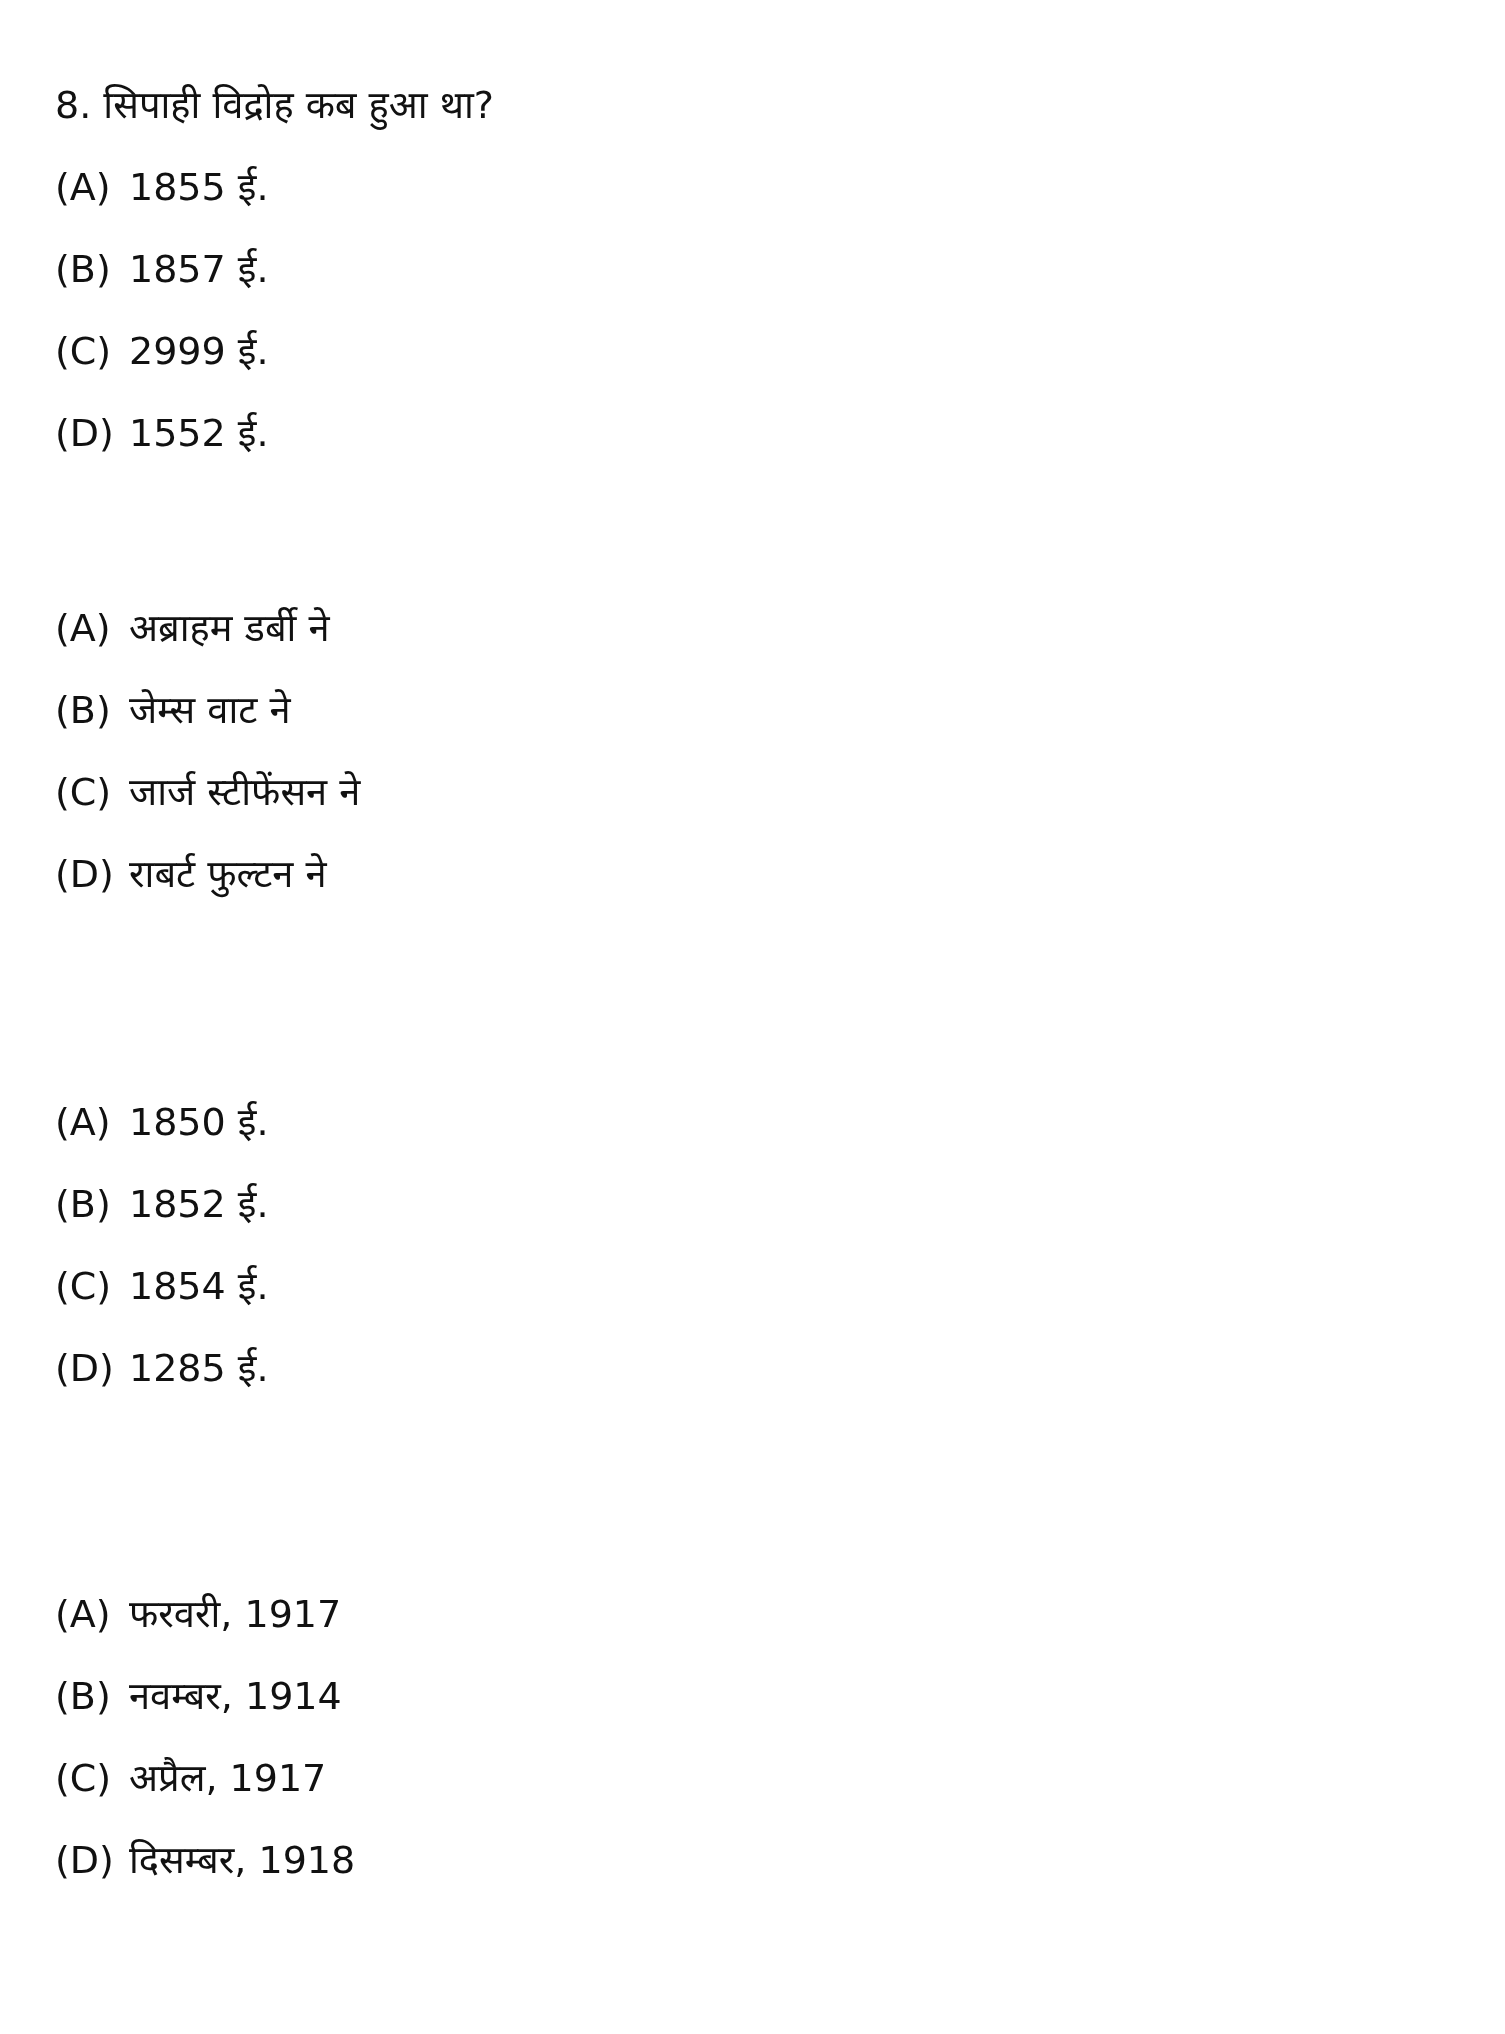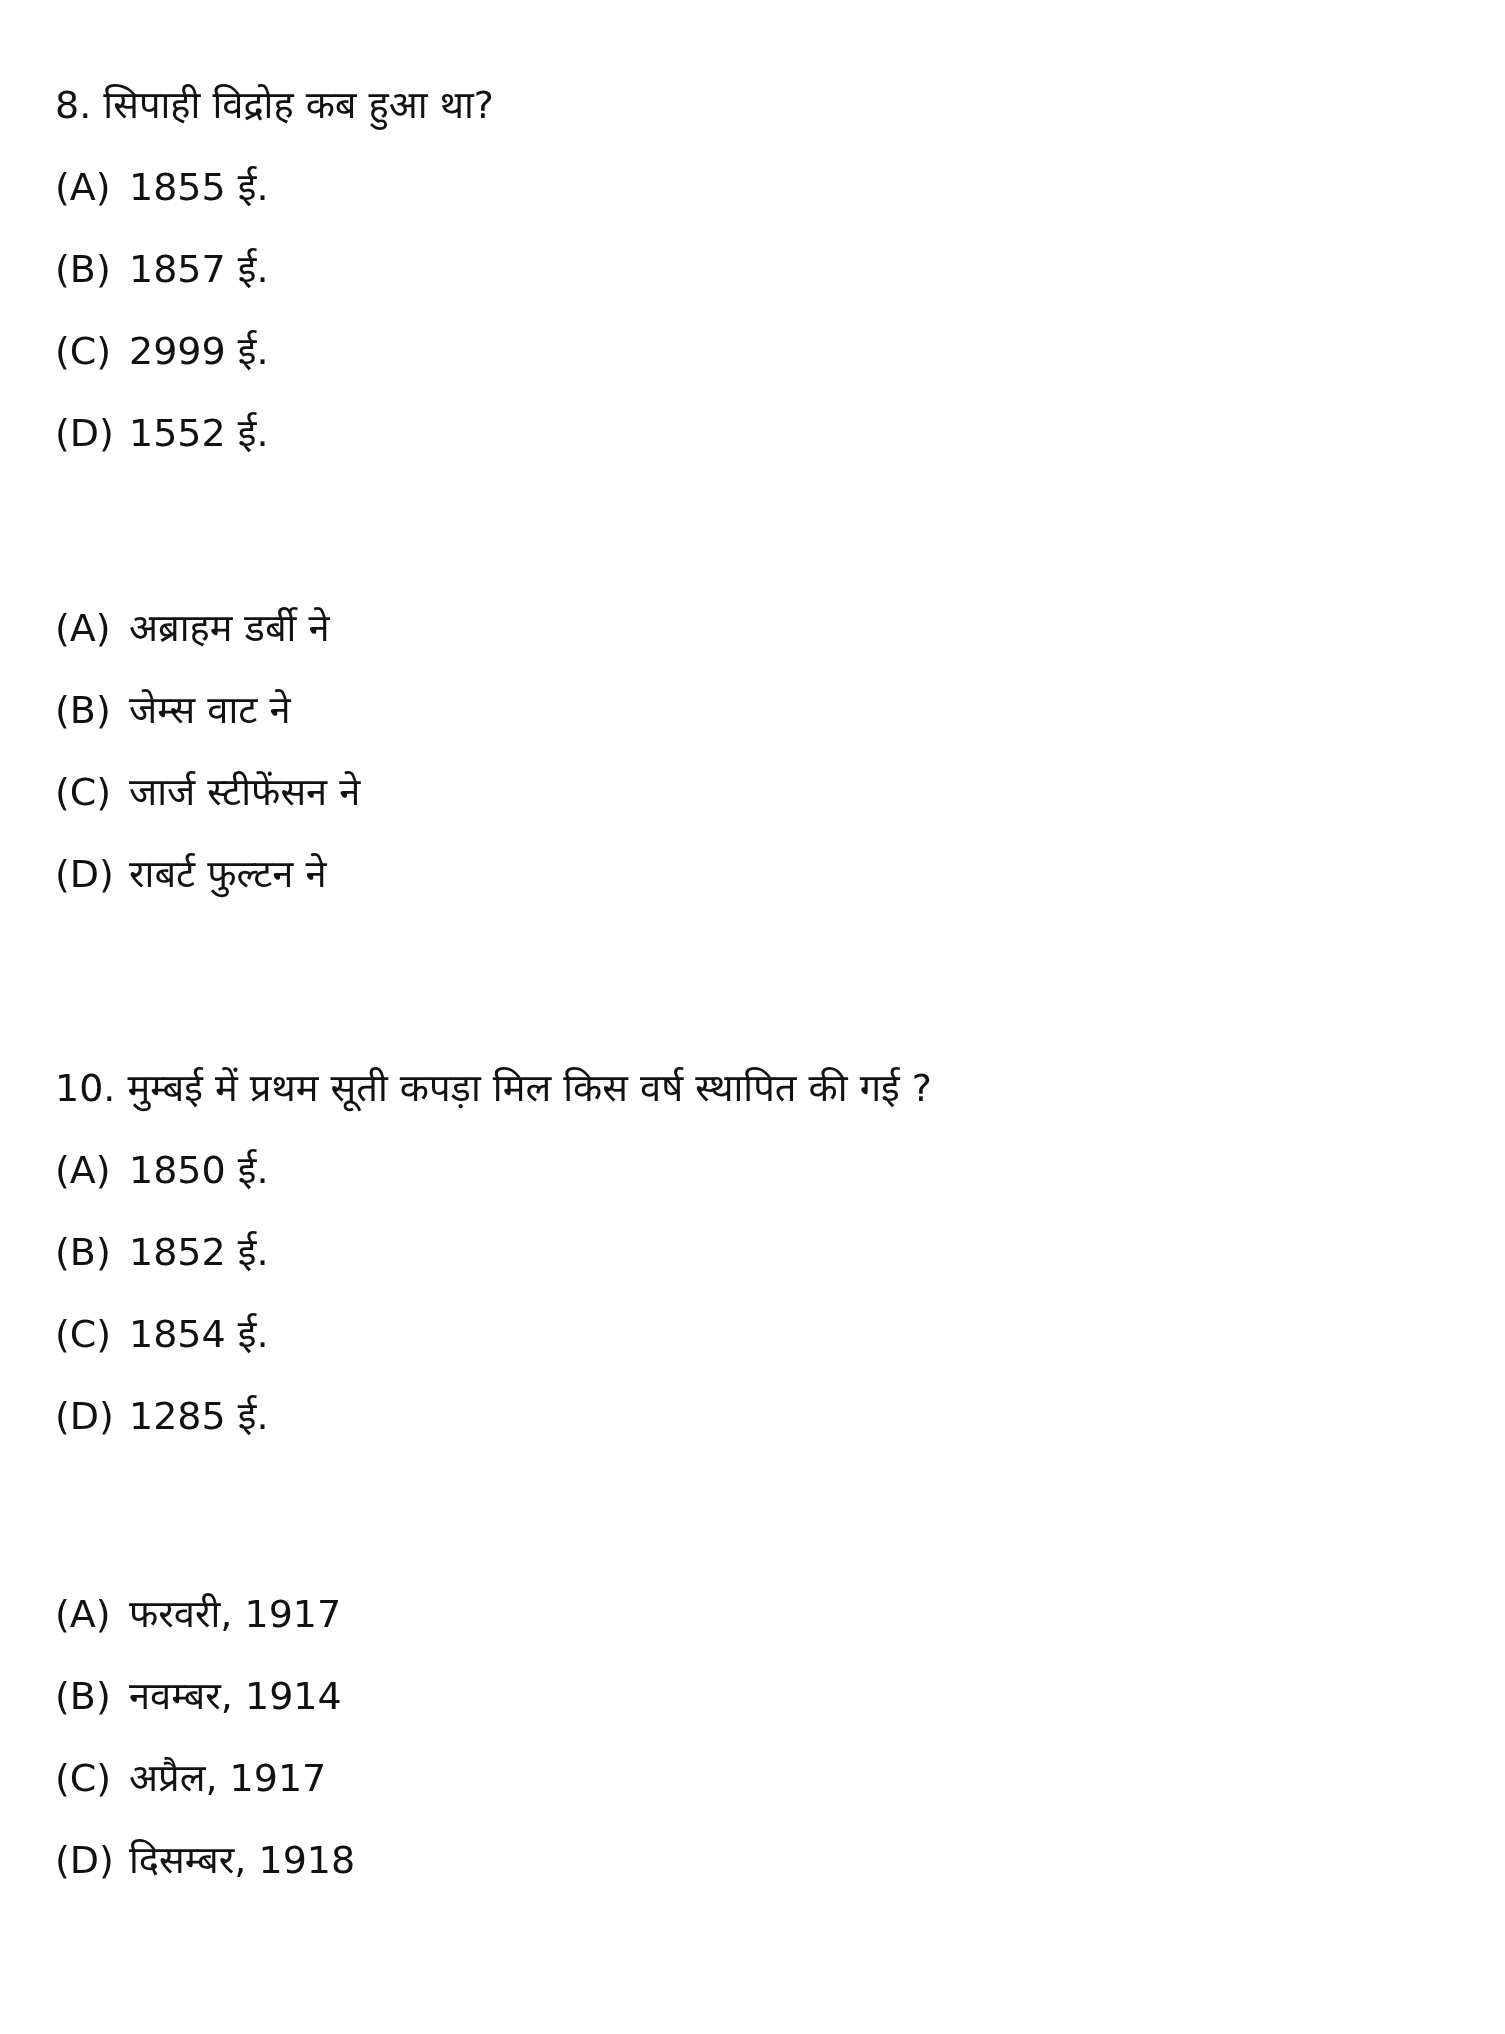--- a/index.html
+++ b/index.html
@@ -103,21 +103,20 @@
           <span class="opt-text">जार्ज स्टीफेंसन ने</span>
         </li>
       <li class="option">
           <span class="opt-label">(D)</span>
           <span class="opt-text">राबर्ट फुल्टन ने</span>
         </li>
     </ul>
   </section>
 
   <section class="question" id="q10">
-    <p class="q-text"><span>10.</span> <span>मुम्बई में प्रथम सूती कपड़ा मिल किस वर्ष स्थापित की गई ?</span></p>
     <ul class="options">
       <li class="option">
           <span class="opt-label">(A)</span>
           <span class="opt-text">1850 ई.</span>
         </li>
       <li class="option">
           <span class="opt-label">(B)</span>
           <span class="opt-text">1852 ई.</span>
         </li>
       <li class="option">

